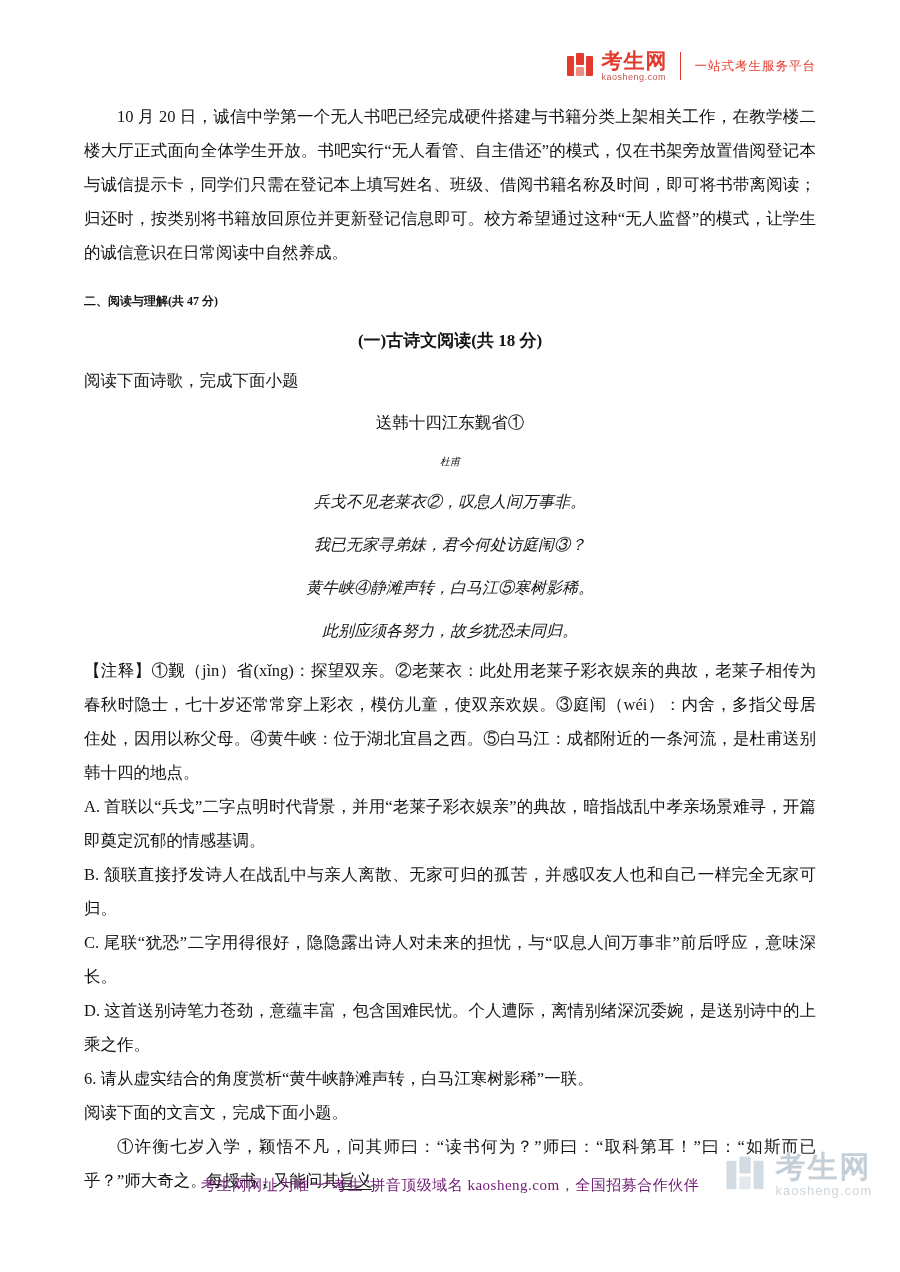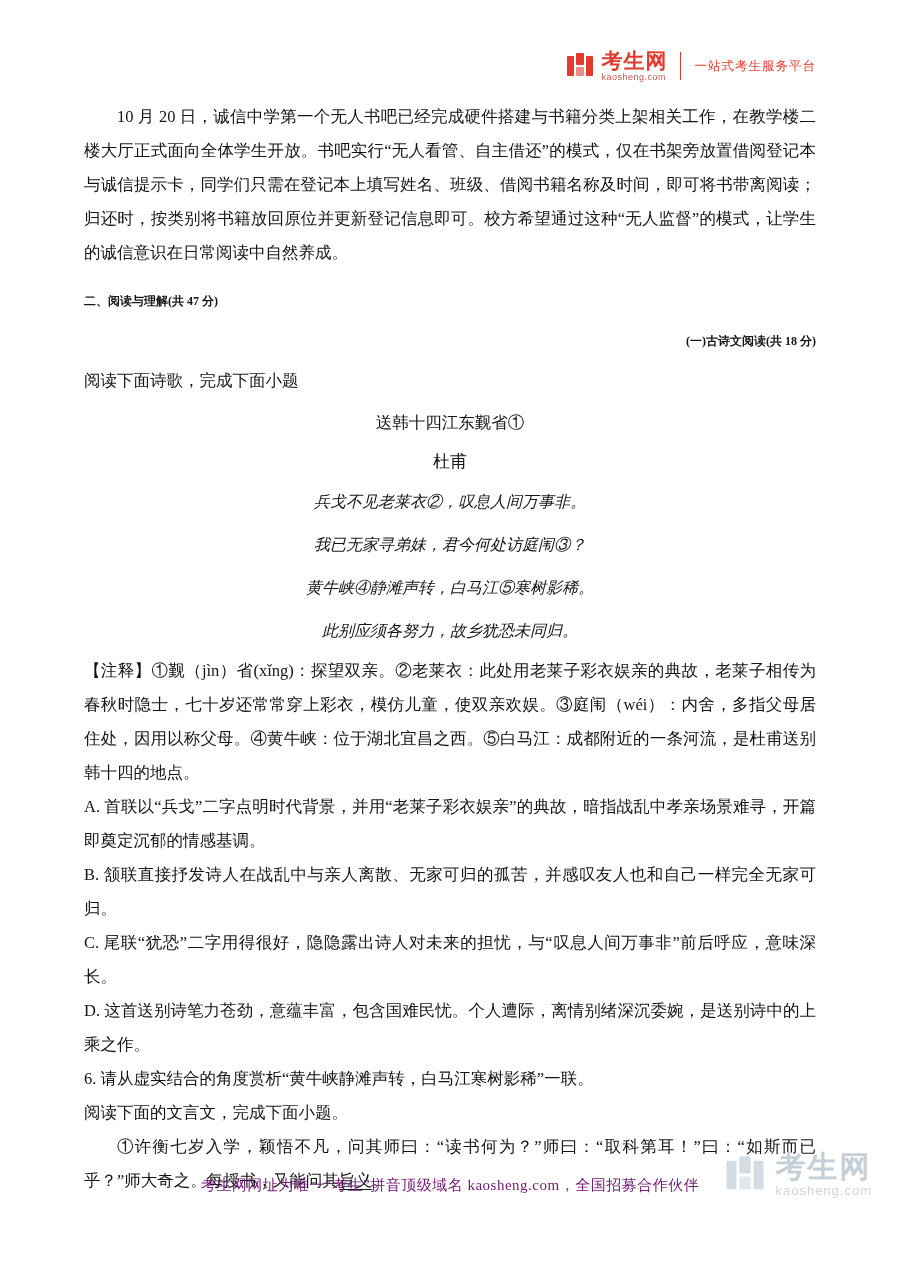--- a/index.html
+++ b/index.html
@@ -42,29 +42,29 @@
     font-size:16.5px; line-height:34px;
     text-align:justify;
   }
   .para { text-indent:2em; }
   .h-section {
     font-weight:bold; font-size:12px;
     margin-top:14px; margin-bottom:6px;
     text-align:left;
   }
   .h-subsection {
-    font-weight:bold; font-size:12px;
+    font-weight:bold; font-size:17px;
     margin-bottom:6px;
-    text-align:right;
+    text-align:center;
   }
   .instruction { text-align:left; }
 
   .poem { text-align:center; margin:4px 0 2px 0; }
   .poem-title { font-size:16.5px; line-height:42px; }
-  .poem-author { font-size:17px; line-height:36px; }
+  .poem-author { font-style:italic; font-size:10px; line-height:36px; }
   .poem-line { font-style:italic; font-size:16px; line-height:43px; }
 
   .notes { margin-top:2px; }
   .q-stem { text-align:left; }
   .option {}
   .u { text-decoration:underline; text-underline-offset:3px; }
 
   
   .footer-note {
     position:absolute; left:0; right:0; top:1176px;

